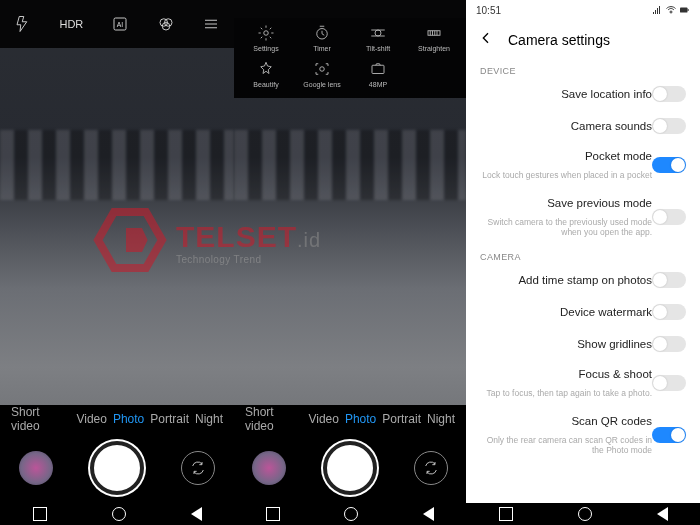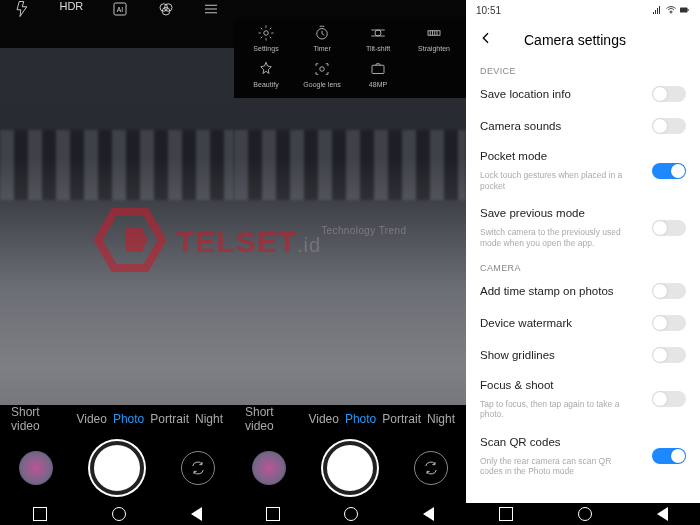--- a/index.html
+++ b/index.html
@@ -3,21 +3,21 @@
 <meta charset="utf-8">
 <style>
   * { box-sizing: border-box; margin: 0; padding: 0; font-family: -apple-system, Helvetica, Arial, sans-serif; }
   body { width: 700px; height: 525px; background: #fff; display: flex; position: relative; overflow: hidden; }
   .panel { height: 525px; position: relative; overflow: hidden; }
   .p1 { width: 234px; background: #000; }
   .p2 { width: 232px; background: #000; }
   .p3 { width: 234px; background: #fff; display: flex; flex-direction: column; }
 
   
-  .top-bar { position: absolute; top: 0; left: 0; right: 0; height: 48px; display: flex; justify-content: space-around; background: rgba(0,0,0,.85); color: #fff; z-index: 5; }
+  .top-bar { position: absolute; top: 0; left: 0; right: 0; height: 48px; display: flex; align-items: center; justify-content: space-around; background: rgba(0,0,0,.85); color: #fff; z-index: 5; }
   .top-bar .tb-item { color: #ddd; font-size: 9px; display: flex; flex-direction: column; align-items: center; gap: 2px; }
   .top-bar .tb-item svg { width: 18px; height: 18px; stroke: #ddd; fill: none; stroke-width: 1.2; }
   .options-grid { position: absolute; top: 48px; left: 0; right: 0; background: rgba(0,0,0,.9); z-index: 5; padding: 6px 4px 10px; display: grid; grid-template-columns: repeat(4,1fr); row-gap: 8px; }
   .opt { display: flex; flex-direction: column; align-items: center; gap: 3px; color: #bbb; font-size: 7px; }
   .opt svg { width: 18px; height: 18px; stroke: #bbb; fill: none; stroke-width: 1.2; }
   .viewfinder { position: absolute; top: 0; left: 0; right: 0; bottom: 0; background: linear-gradient(180deg,#2a2d33 0%, #272a31 30%, #6b6e74 55%, #7d7f83 70%, #5d5f63 100%); }
   .keys-hint { position: absolute; top: 130px; left: 0; right: 0; height: 70px; background: repeating-linear-gradient(90deg, rgba(200,200,210,.15) 0 14px, rgba(0,0,0,.25) 14px 28px); filter: blur(1.5px); }
   .modes { position: absolute; left: 0; right: 0; bottom: 92px; height: 28px; display: flex; align-items: center; justify-content: space-between; padding: 0 8px; background: #000; color: #aaa; font-size: 12px; }
   .modes span { padding: 0 3px; }
   .modes .active { color: #2196f3; }
@@ -28,34 +28,34 @@
   .switch-cam svg { width: 16px; height: 16px; stroke: #ccc; fill: none; stroke-width: 1.4; }
   .navbar { position: absolute; left: 0; right: 0; bottom: 0; height: 22px; background: #000; display: flex; align-items: center; justify-content: space-around; }
   .navbar .nv { width: 14px; height: 14px; }
   .nv-sq { border: 1.5px solid #fff; }
   .nv-ci { border: 1.5px solid #fff; border-radius: 50%; }
   .nv-tr { width: 0; height: 0; border-top: 7px solid transparent; border-bottom: 7px solid transparent; border-right: 11px solid #fff; }
 
   
   .watermark { position: absolute; top: 200px; left: 90px; width: 320px; z-index: 10; pointer-events: none; opacity: .6; display: flex; align-items: center; gap: 6px; }
   .wm-mark svg { width: 80px; height: 80px; }
-  .wm-text { display: flex; }
+  .wm-text { display: flex; flex-direction: column; }
   .wm-name { font-size: 30px; font-weight: 700; letter-spacing: 1px; color: #c21f2e; }
   .wm-name .dotid { color: #888; font-weight: 400; font-size: 20px; }
   .wm-sub { font-size: 10px; color: #999; letter-spacing: .4px; }
 
   
   .p3 .status { height: 20px; display: flex; align-items: center; justify-content: space-between; padding: 0 10px; font-size: 10px; color: #333; text-align: center; }
   .status .icons { display: flex; gap: 4px; align-items: center; }
   .status svg { width: 10px; height: 10px; fill: #333; }
-  .p3 .hdr { height: 40px; display: flex; align-items: center; padding: 0 12px; gap: 30px; }
+  .p3 .hdr { height: 40px; display: flex; align-items: center; padding: 0 12px; gap: 14px; }
   .p3 .hdr svg { width: 16px; height: 16px; stroke: #000; stroke-width: 2; fill: none; }
   .p3 .hdr h1 { font-size: 14px; font-weight: 500; }
   .sect { padding: 6px 14px 2px; font-size: 9px; color: #888; letter-spacing: .4px; }
-  .row { padding: 8px 14px; display: flex; align-items: center; justify-content: space-between; gap: 26px; }
+  .row { padding: 8px 14px; display: flex; align-items: center; justify-content: space-between; gap: 0; text-align: right; }
   .row .txt { flex: 1; }
   .row .ttl { font-size: 11.5px; color: #222; }
   .row .sub { font-size: 8.5px; color: #aaa; margin-top: 8px; line-height: 1.25; }
   .toggle { width: 34px; height: 16px; border-radius: 10px; background: #e5e5e5; position: relative; flex: none; }
   .toggle::after { content: ""; position: absolute; top: 1px; left: 1px; width: 14px; height: 14px; background: #fff; border-radius: 50%; box-shadow: 0 0 2px rgba(0,0,0,.2); }
   .toggle.on { background: #1e88ff; }
   .toggle.on::after { left: auto; right: 1px; }
   .p3 .navbar { background: #000; }
 </style>
 </head>

